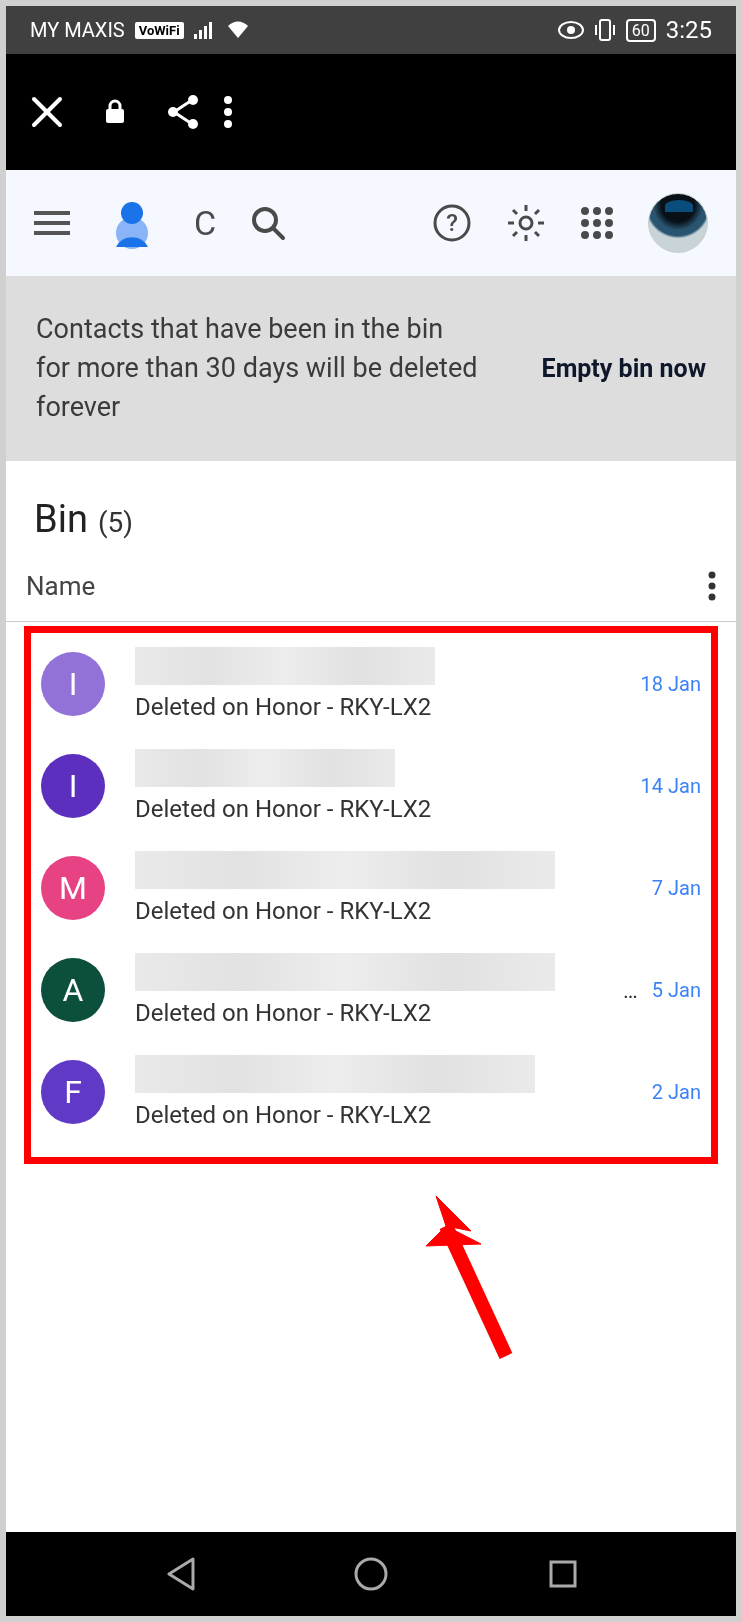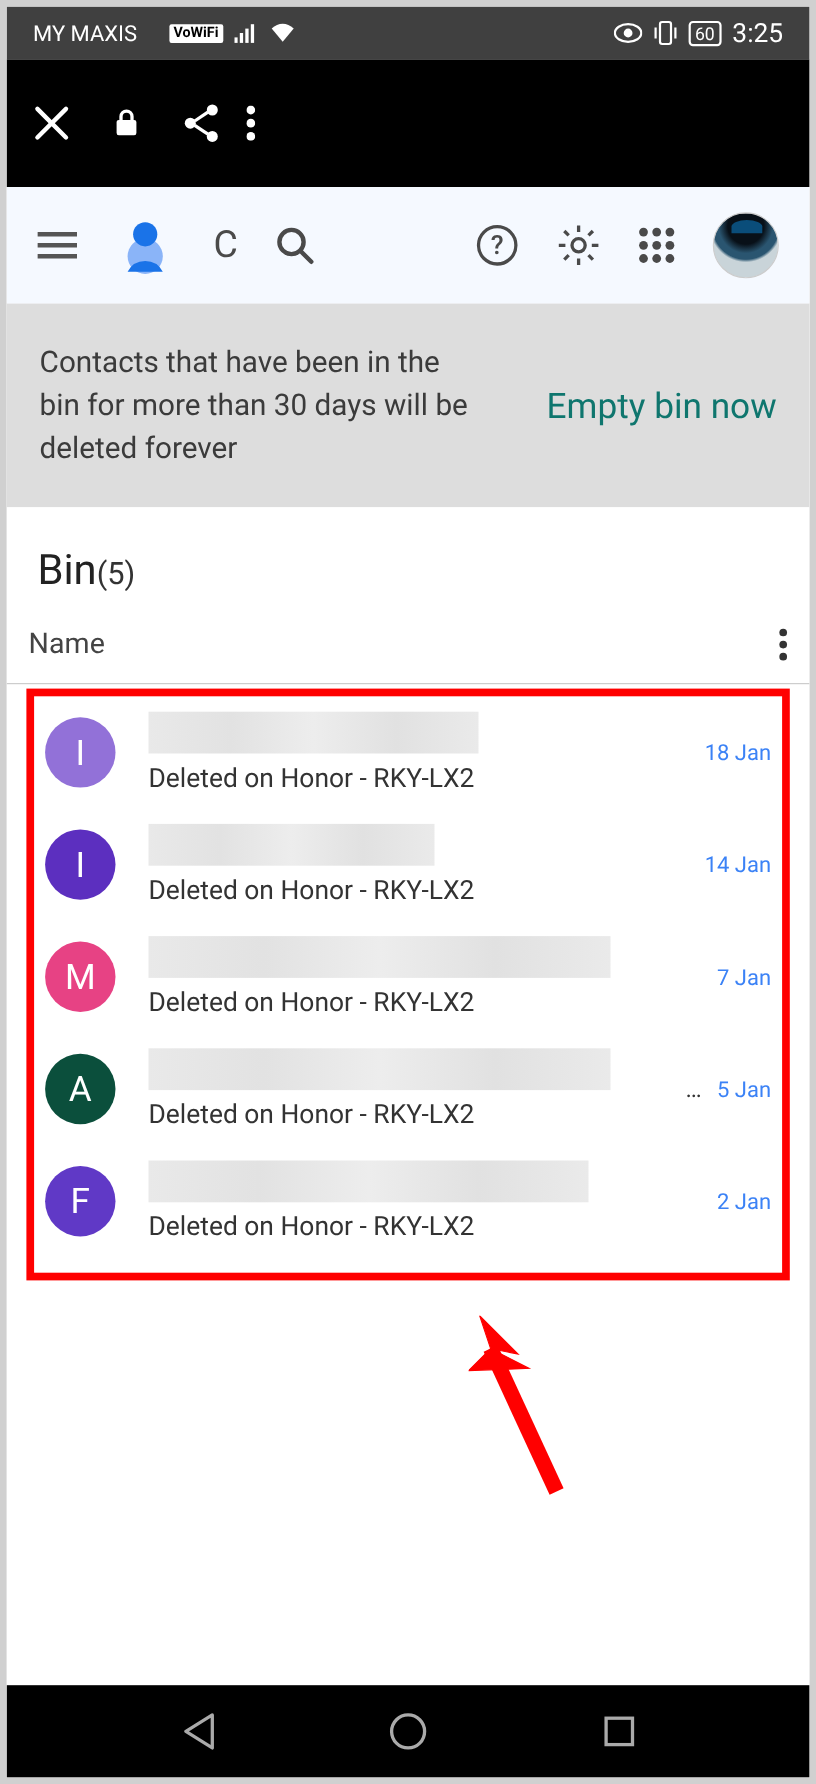--- a/index.html
+++ b/index.html
@@ -2,43 +2,43 @@
 <html><head>
   <meta charset="utf-8">
   <style>
     * { margin:0; padding:0; box-sizing:border-box; font-family: Roboto, Arial, sans-serif; }
     body { background:#dcdcdc; display:flex; justify-content:center; }
     .device { width:742px; height:1622px; background:#fff; border:6px solid #d0d0d0; position:relative; overflow:hidden; }
 
     
     .statusbar { background:#404040; color:#fff; height:48px; display:flex; align-items:center; justify-content:space-between; padding:0 24px; font-size:20px; }
     .status-left, .status-right { display:flex; align-items:center; gap:10px; }
-    .vowifi { background:#fff; color:#000; font-size:13px; font-weight:700; padding:1px 4px; border-radius:2px;margin-left:19px; }
+    .vowifi { background:#fff; color:#000; font-size:13px; font-weight:700; padding:1px 4px; border-radius:2px; }
     .battbox { border:2px solid #fff; border-radius:4px; padding:0 4px; font-size:16px; }
 
     
     .chrome { background:#000; color:#fff; height:116px; display:flex; align-items:center; padding:0 24px; }
     .chrome .xbtn { font-size:42px; font-weight:300; margin-right:40px; }
     .chrome .lock { margin-right:16px; }
     .chrome .url { font-size:28px; flex:1; }
     .chrome .share, .chrome .dots { margin-left:24px; }
 
     
     .apptb { background:#f5f9ff; height:106px; display:flex; align-items:center; padding:0 28px; gap:34px; }
     .apptb .spacer { flex:1; }
     .avatar-photo { width:60px;height:60px;border-radius:50%; background:radial-gradient(circle at 50% 20%, #081018 0 30%, #2a5570 45% 55%, #c9d4d9 60% 100%); border:1px solid #ccc; position:relative; overflow:hidden;}
     .avatar-photo::after{content:"";position:absolute;top:6px;left:16px;width:28px;height:12px;background:#0a4d7a;border-radius:50% 50% 0 0;}
 
     
     .banner { background:#ddd; padding:34px 30px; display:flex; align-items:center;gap:44px; }
     .banner .msg { color:#3b3b3b; font-size:27px; line-height:1.45; flex:1; padding-right:20px;}
-    .banner .action { color:#0f766e; font-size:32px; font-weight:400; }
-
-    
-    .heading { padding:36px 28px 6px; display:flex; align-items:baseline; }
+    .banner .action { color:#0f172a; font-size:25px; font-weight:700; }
+
+    
+    .heading { padding:36px 28px 6px; display:flex; align-items:baseline; gap:10px;}
     .heading h1 { font-size:38px; font-weight:400; color:#222;}
     .heading .count { font-size:28px; color:#333;}
 
     
     .colhdr { display:flex; align-items:center; padding:24px 20px 20px; color:#444; font-size:26px; border-bottom:1px solid #c8c8c8;}
     .colhdr .flex1 { flex:1; }
 
     
     .highlight { margin:4px 18px 0 18px; border:7px solid #ff0000; padding:0 0 14px 0;}
 

